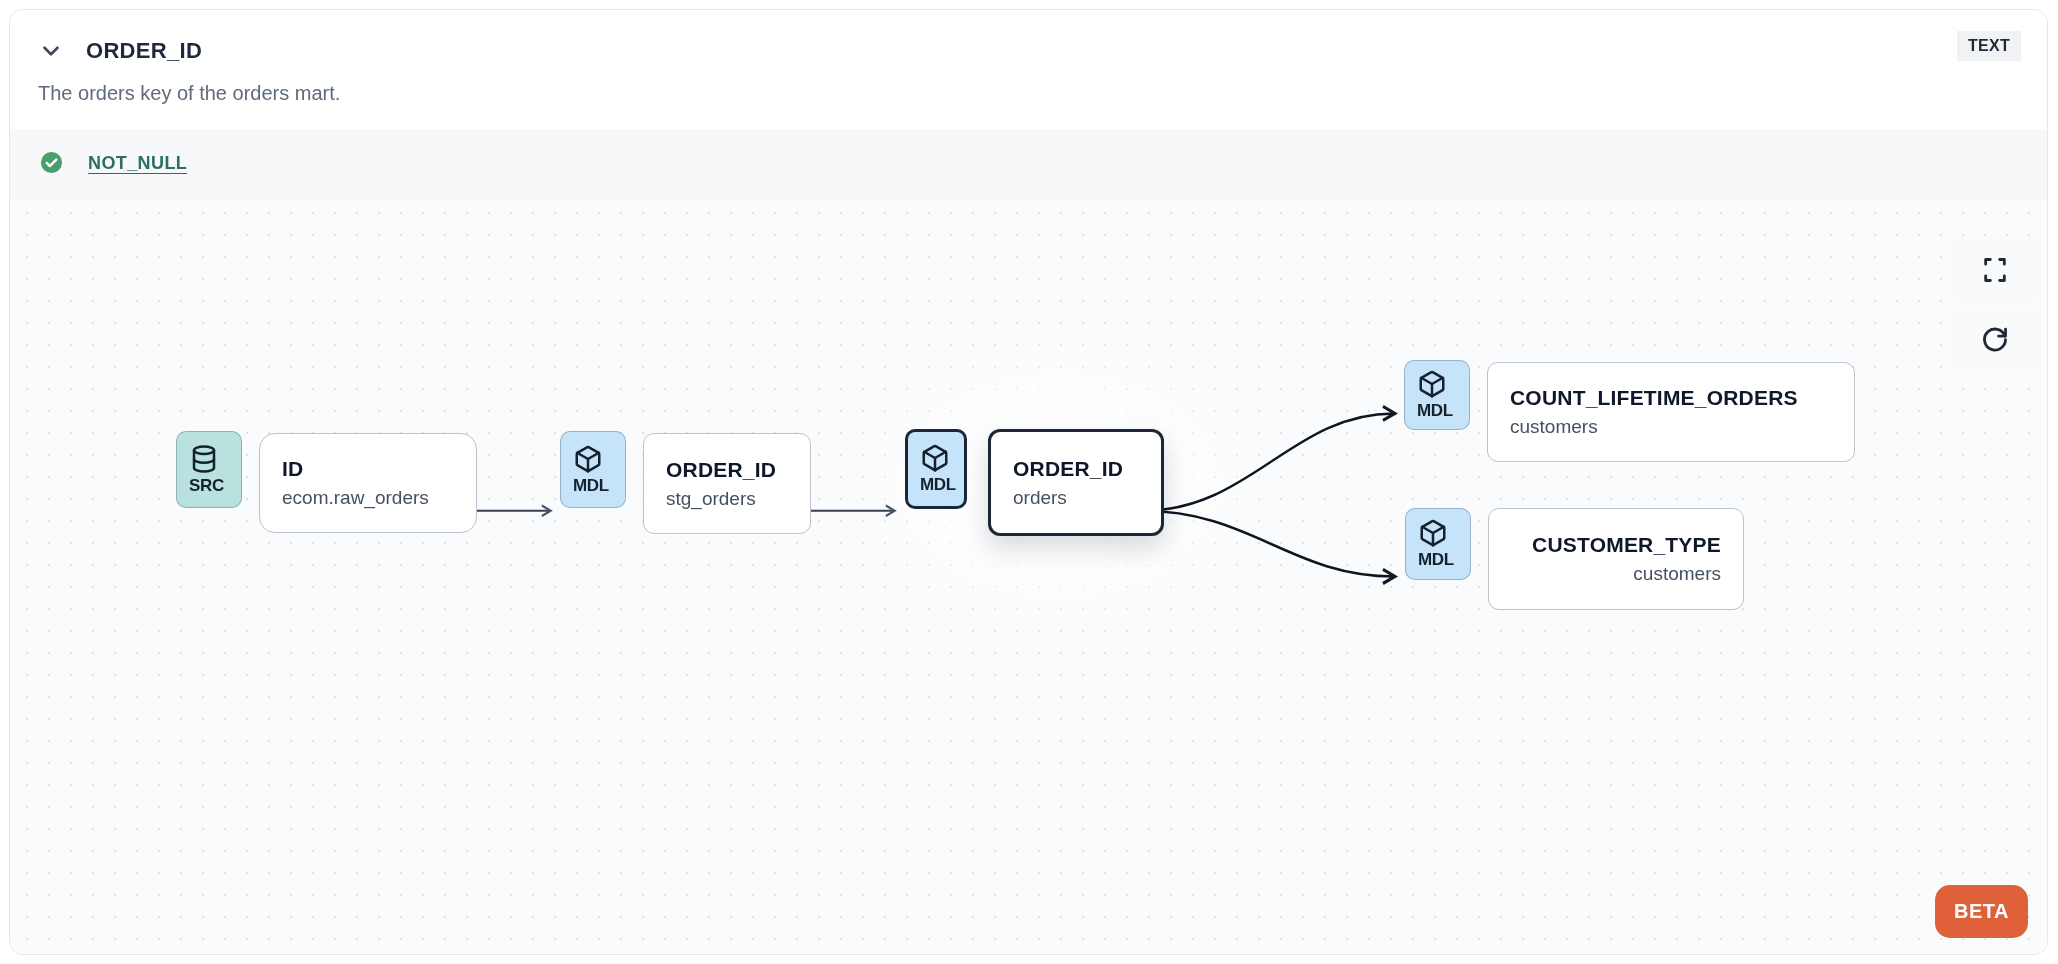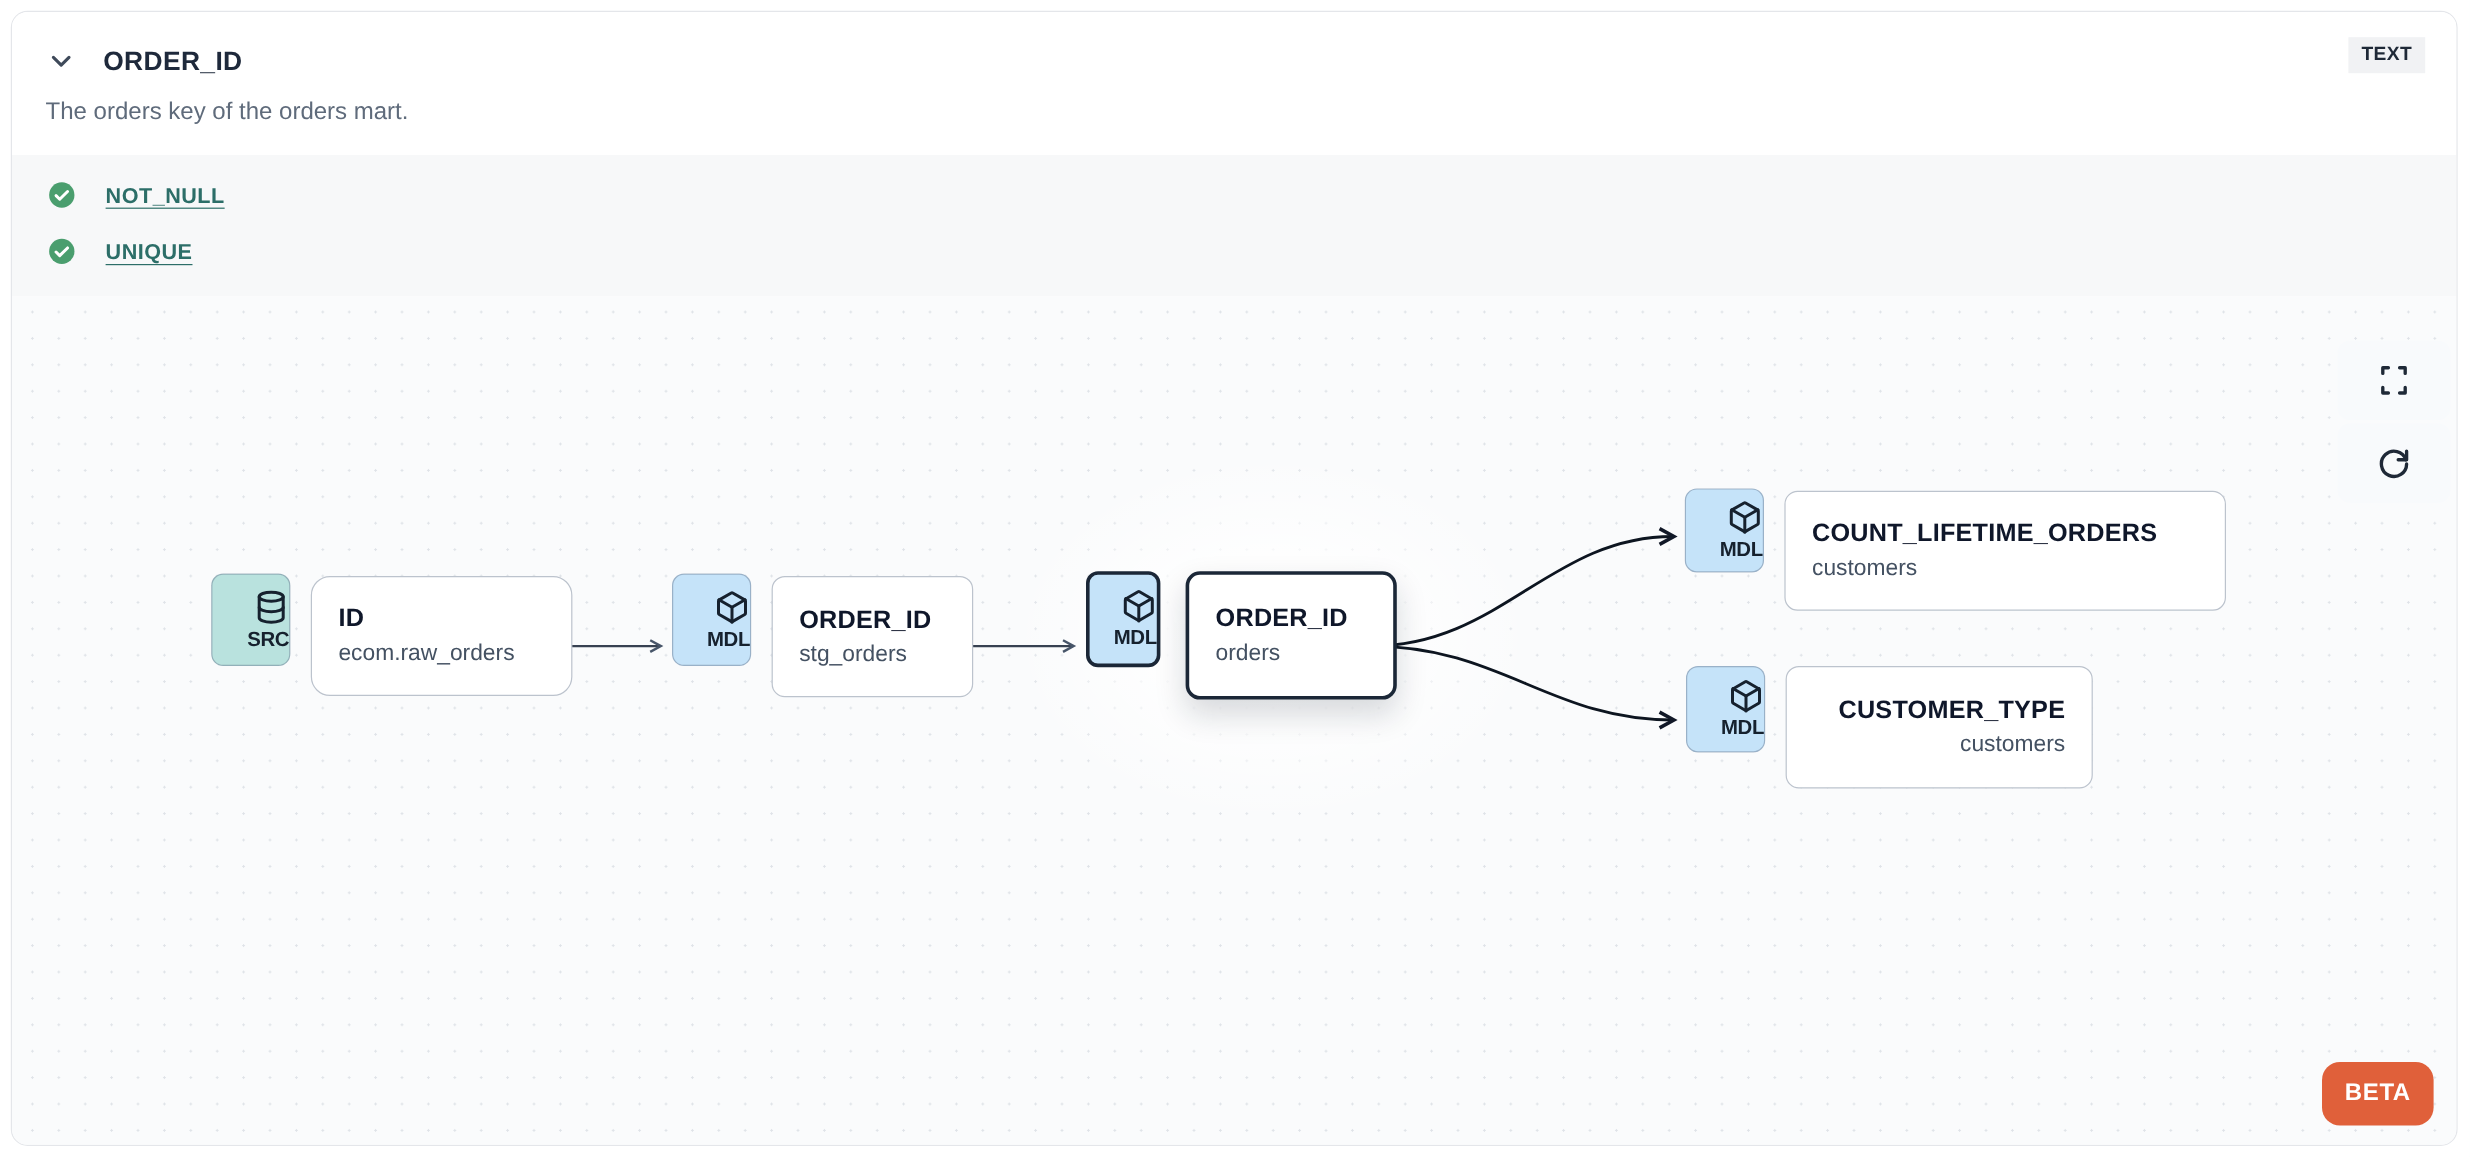--- a/index.html
+++ b/index.html
@@ -33,22 +33,23 @@
     background-size: 22px 22px; background-position: 6px 2px; overflow:hidden;
   }
   .edges { position:absolute; inset:0; width:100%; height:100%; }
   .glow { position:absolute; left:830px; top:130px; width:440px; height:310px;
     background: radial-gradient(closest-side, rgba(255,255,255,1) 30%, rgba(255,255,255,0) 100%); }
   
   .node { position:absolute; cursor:pointer; }
   .nbadge {
     position:absolute; left:0; top:0; width:66px; height:77px; z-index:1;
     background:#c5e3f9; border:1px solid rgba(100,116,139,.45); border-radius:10px;
-    display:flex; flex-direction:column; align-items:flex-end; justify-content:center; gap:2px;
+    display:flex; flex-direction:column; align-items:flex-start; justify-content:center; gap:2px;
     color:#16212e;
+    padding-left:12px;
   }
   .nbadge.src { background:#b9e2de; }
   .nbadge .bicon { width:30px; height:30px; }
   .nbadge .blabel { font-size:17px; font-weight:600; letter-spacing:-0.3px; }
   .ncard {
     position:absolute; z-index:2; background:#fff; border:1.5px solid #bcc3cd; border-radius:11px;
     padding:15px 22px; display:flex; flex-direction:column; justify-content:center; gap:6px;
     white-space:nowrap;
     margin-left:23px;
   }
@@ -84,27 +85,20 @@
     <div class="hdr-desc">The orders key of the orders mart.</div>
   </div>
 
   <div class="tests">
     <div class="test-row">
       <svg class="check" viewBox="0 0 24 24">
         <circle cx="12" cy="12" r="11" fill="#4a9e6e"></circle>
         <path d="M7 12.5l3.2 3.2L17 9" fill="none" stroke="#fff" stroke-width="2.6" stroke-linecap="round" stroke-linejoin="round"></path>
       </svg>
       <a class="test-link">NOT_NULL</a>
-    </div>
-    <div class="test-row">
-      <svg class="check" viewBox="0 0 24 24">
-        <circle cx="12" cy="12" r="11" fill="#4a9e6e"></circle>
-        <path d="M7 12.5l3.2 3.2L17 9" fill="none" stroke="#fff" stroke-width="2.6" stroke-linecap="round" stroke-linejoin="round"></path>
-      </svg>
-      <a class="test-link">UNIQUE</a>
     </div>
   </div>
 
   <div class="canvas">
 
     <div class="glow"></div>
 
     <svg class="edges" viewBox="0 0 2037 689" preserveAspectRatio="none">
       <defs>
         <marker id="arrow-gray" viewBox="0 0 10 10" refX="7.5" refY="5" markerWidth="8" markerHeight="8" orient="auto-start-reverse">

